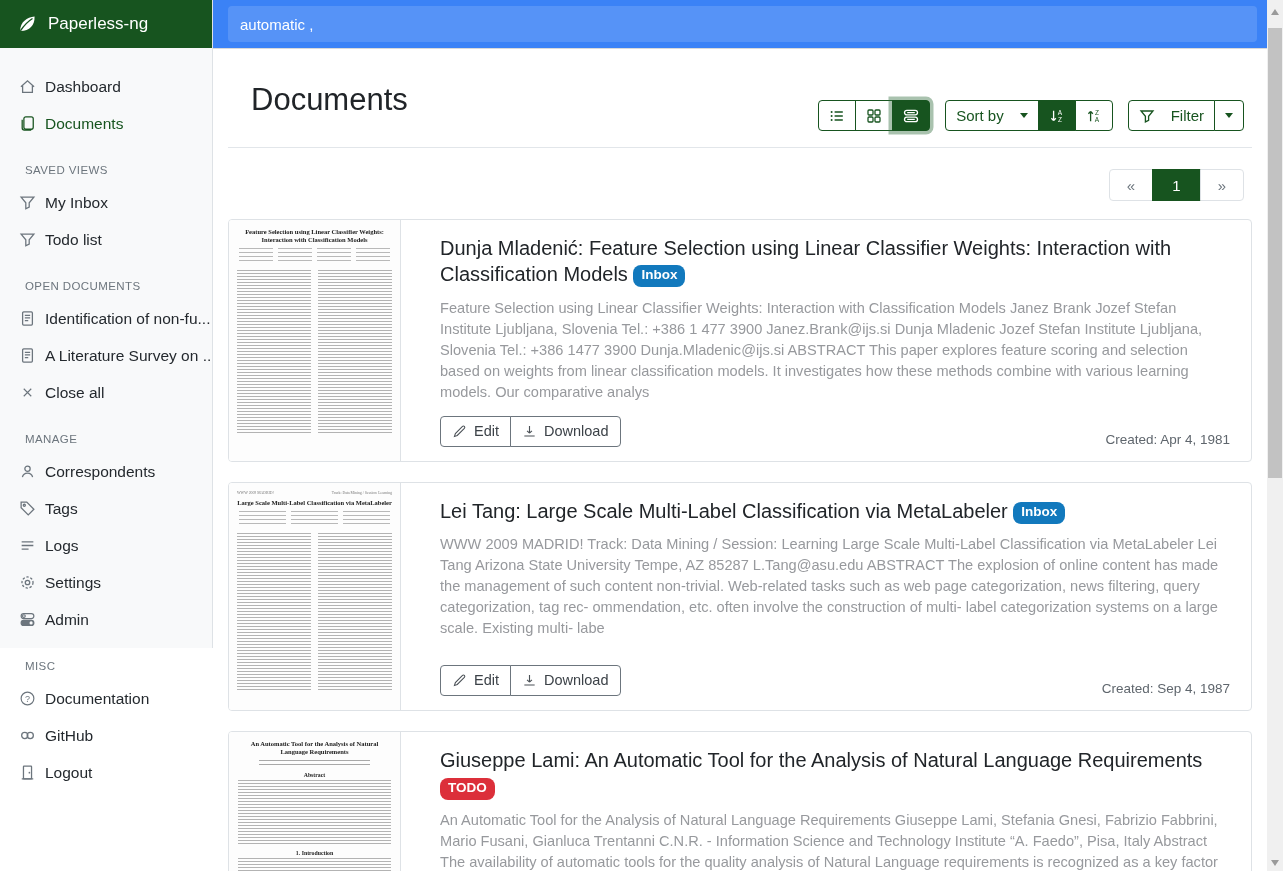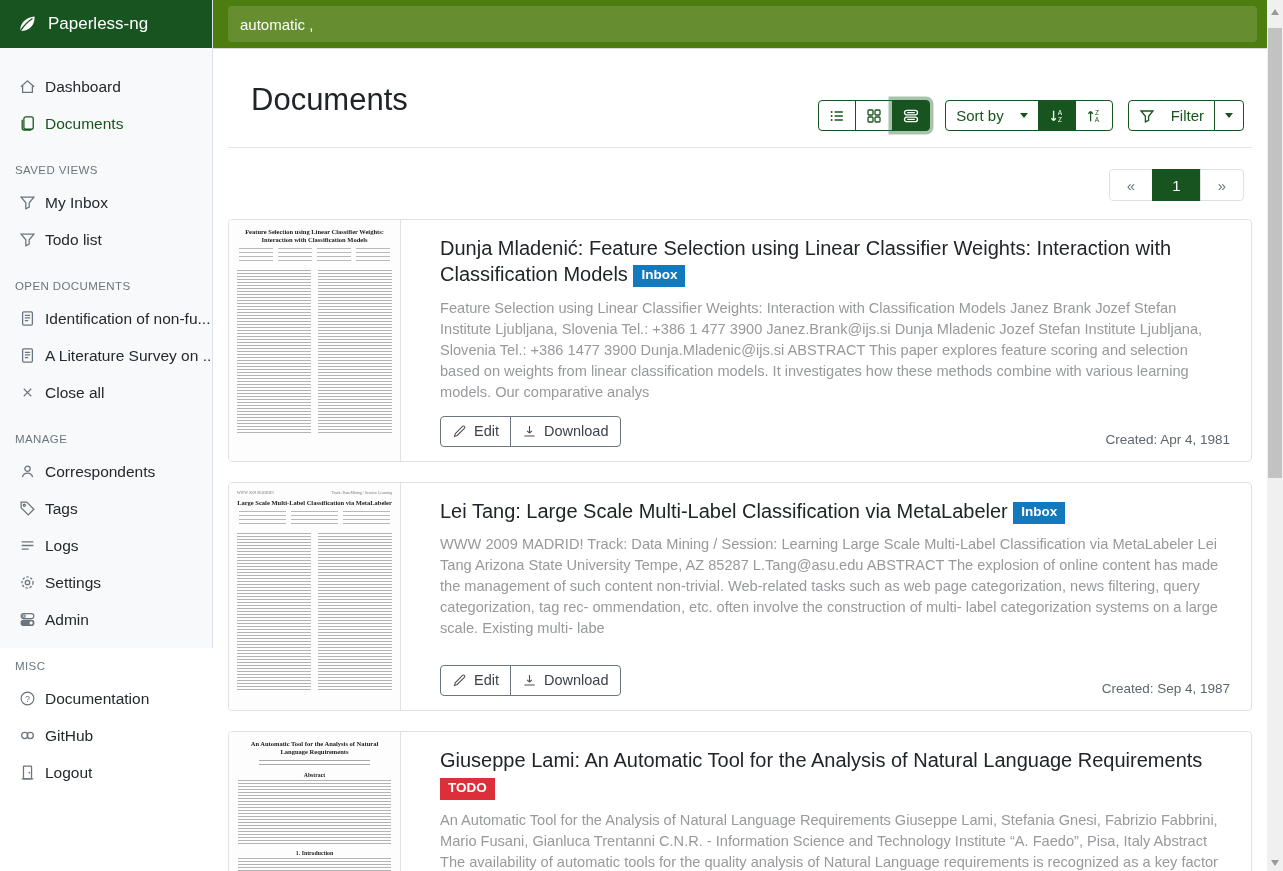--- a/index.html
+++ b/index.html
@@ -7,25 +7,25 @@
   body { font-family:"Liberation Sans", sans-serif; background:#fff; color:#212529; }
   .page { position:relative; width:1283px; height:871px; overflow:hidden; }
 
   
   .sidebar { position:absolute; left:0; top:0; width:213px; height:648px; background:#f8f9fa; border-right:1px solid #dee2e6; z-index:5; }
   .brand { height:48px; background:#17541f; color:#fff; display:flex; align-items:center; gap:10px; padding:0 16px; font-size:17px; }
   .nav-list { list-style:none; padding-top:20px; }
   .nav-item { height:37px; display:flex; align-items:center; gap:9px; padding-left:19px; font-size:15.5px; color:#24292e; cursor:pointer; white-space:nowrap; overflow:hidden; }
   .nav-item .ic { width:17px; height:17px; color:#6c757d; flex:0 0 17px; display:flex; align-items:center; justify-content:center; }
   .nav-item.active, .nav-item.active .ic { color:#17541f; }
-  .nav-heading { margin-top:13px; height:29px; display:flex; align-items:center; padding-left:15px; font-size:11.5px; letter-spacing:.4px; color:#6c757d; }
+  .nav-heading { margin-top:13px; height:29px; display:flex; align-items:center; padding-left:25px; font-size:11.5px; letter-spacing:.4px; color:#6c757d; }
   .ic svg { display:block; }
 
   
-  .navbar { position:absolute; left:213px; top:0; right:16px; height:48px; background:#4d7c0f; padding:6px 10px 6px 15px; z-index:4; box-shadow:0 1px 0 rgba(0,0,0,.15); }
+  .navbar { position:absolute; left:213px; top:0; right:16px; height:48px; background:#3b82f6; padding:6px 10px 6px 15px; z-index:4; box-shadow:0 1px 0 rgba(0,0,0,.15); }
   .search-input { width:100%; height:36px; background:rgba(255,255,255,.14); border:none; outline:none; border-radius:4px; color:#fff; font-size:15px; padding:0 12px; font-family:"Liberation Sans", sans-serif; }
 
   
   .scrollbar { position:absolute; right:0; top:0; width:16px; height:871px; background:#f0f0f0; z-index:6; }
   .sb-arrow { position:absolute; left:4px; width:0; height:0; border-left:4px solid transparent; border-right:4px solid transparent; }
   .sb-arrow.up { top:9px; border-bottom:6px solid #9a9a9a; }
   .sb-arrow.down { bottom:5px; border-top:6px solid #9a9a9a; }
   .sb-thumb { position:absolute; left:1px; right:1px; top:28px; height:450px; background:#c2c2c2; }
 
   
@@ -59,21 +59,21 @@
   .t-acol { flex:1; height:16px; background-image:repeating-linear-gradient(#b9b9b9 0 1px, transparent 1px 4px); }
   .t-authorline { height:7px; margin:0 22px 5px; background-image:repeating-linear-gradient(#a9a9a9 0 1px, transparent 1px 4px); }
   .t-cols { display:flex; gap:7px; }
   .t-col { flex:1; background-image:repeating-linear-gradient(#b3b3b3 0 1px, transparent 1px 3px); }
   .t-sec { font-size:5.8px; font-weight:bold; color:#222; margin:4px 0 2px; }
   .t-sec.center { text-align:center; }
   .t-block { background-image:repeating-linear-gradient(#b3b3b3 0 1px, transparent 1px 3px); }
 
   .card-body { flex:1; padding:15px 21px 14px 39px; display:flex; flex-direction:column; }
   .card-title { font-size:20px; line-height:1.32; font-weight:400; color:#212529; cursor:pointer; }
-  .badge { display:inline-block; color:#fff; font-size:13.5px; font-weight:bold; padding:3px 8px 4px; border-radius:0; line-height:1.1; vertical-align:2px; cursor:pointer; }
+  .badge { display:inline-block; color:#fff; font-size:13.5px; font-weight:bold; padding:3px 8px 4px; border-radius:8px; line-height:1.1; vertical-align:2px; cursor:pointer; }
   .badge-row { margin-top:5px; }
   .snippet { margin-top:10px; font-size:14.6px; line-height:1.44; color:#97999d; }
   .card-footer-row { margin-top:auto; padding-top:13px; display:flex; justify-content:space-between; align-items:flex-end; }
   .btn-sec { height:31px; display:inline-flex; align-items:center; gap:7px; background:#fff; border:1px solid #6c757d; color:#3c4248; font-size:14.5px; padding:0 11px; cursor:pointer; margin-left:-1px; font-family:"Liberation Sans", sans-serif; }
   .btn-sec:first-child { border-radius:4px 0 0 4px; margin-left:0; }
   .btn-sec:last-child { border-radius:0 4px 4px 0; }
   .btn-sec .ic { color:#4a5056; display:flex; }
   .created { font-size:13.5px; color:#5f666d; }
 </style>
 </head>

